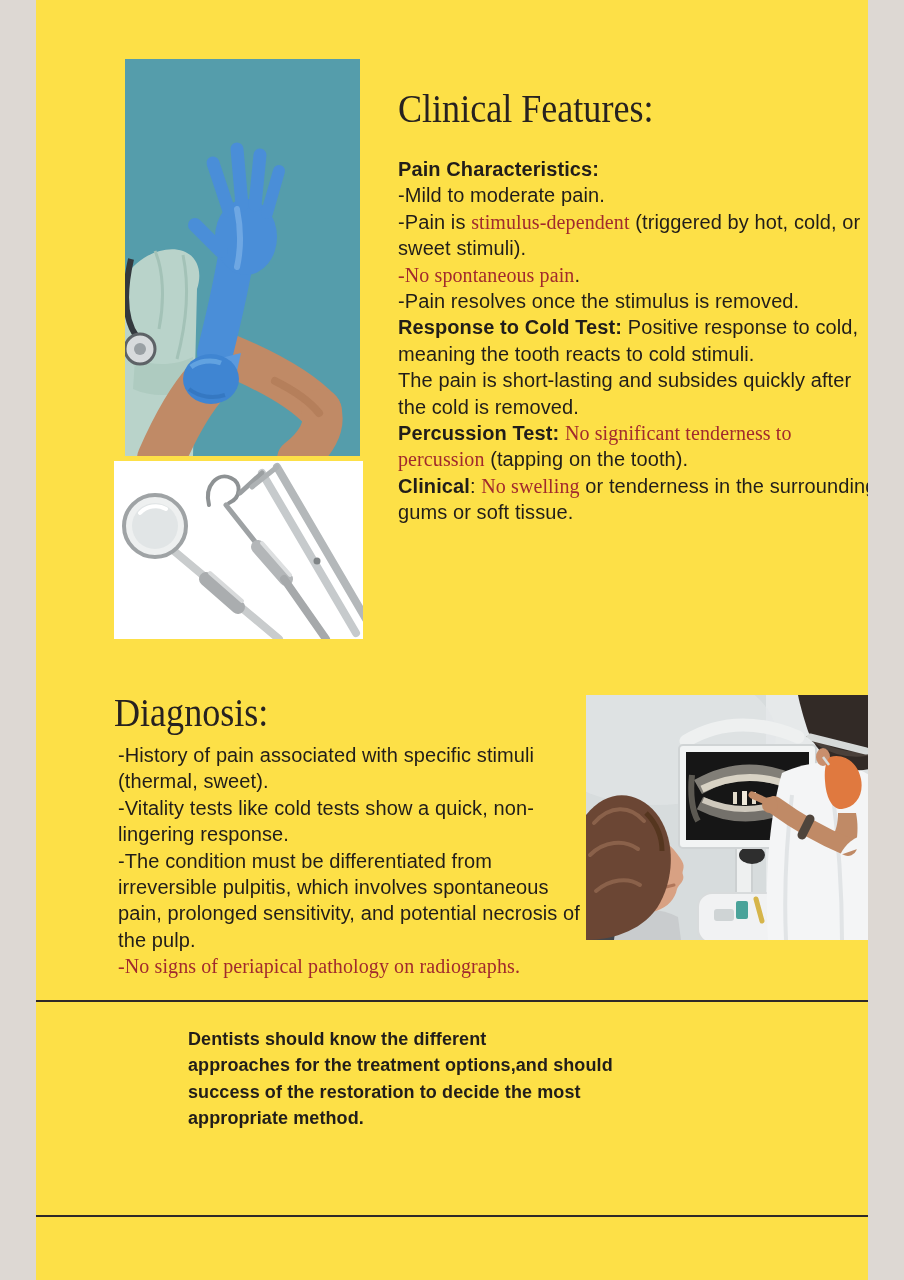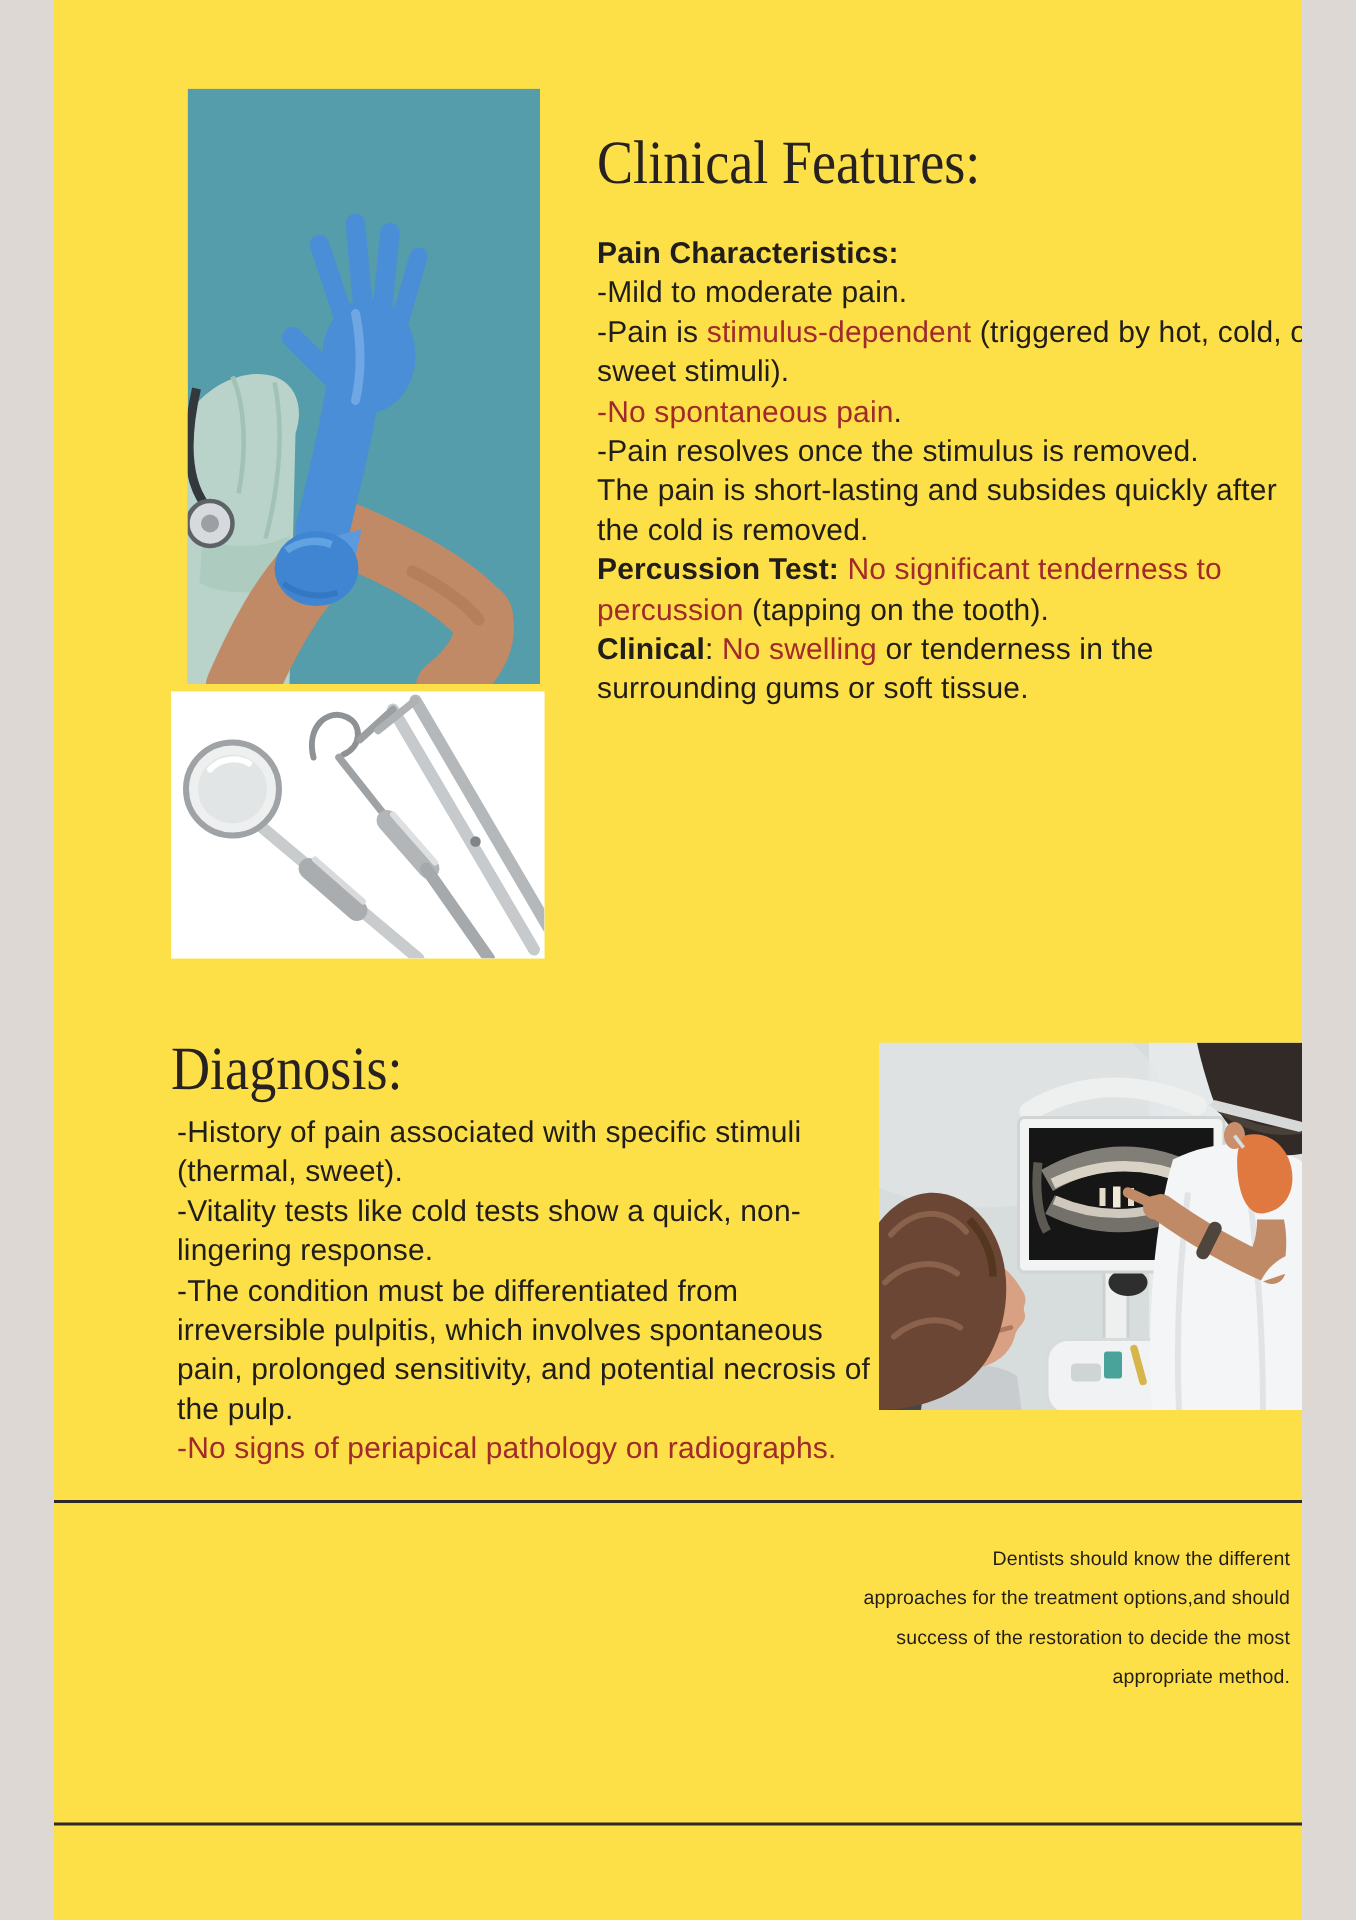--- a/index.html
+++ b/index.html
@@ -11,24 +11,24 @@
   .photo{position:absolute;overflow:hidden;}
   .photo svg{display:block;}
   h1.display{
     position:absolute;margin:0;font-family:"Liberation Serif","DejaVu Serif",serif;
     font-weight:400;color:#272220;font-size:41px;white-space:nowrap;
     transform:scaleX(.88);transform-origin:left top;letter-spacing:0;
   }
   .bodytext p{margin:0;}
   .bodytext{font-size:20px;line-height:26.4px;letter-spacing:.1px;color:#211d1a;}
   .bold{font-weight:700;}
-  .red{color:#a12a2d;}
+  .red{color:#a12a2d;font-family:Liberation Serif, serif;}
   .clinical-body{position:absolute;left:362px;top:156px;width:482px;}
   .diagnosis-body{position:absolute;left:82px;top:742px;width:476px;}
-  .footer-note{position:absolute;left:152px;top:1026px;width:672px;text-align:right;font-size:13px;line-height:26.4px;}
+  .footer-note{position:absolute;left:152px;top:1026px;width:672px;text-align:left;font-size:18px;line-height:26.4px;font-weight:bold;}
   .rule{position:absolute;left:0;width:904px;height:0;border-top:2px solid #2e2927;}
   .logo{position:absolute;left:838px;top:13px;width:48px;height:46px;}
 </style>
 </head>
 <body>
 
 <div class="page">
 
   <svg class="logo" viewBox="0 0 48 46" role="img" aria-label="tooth logo">
     <path d="M38,7 C24,1 9,6 8.5,15 C8.2,20.5 12.5,22.5 12,26.5 C11.5,30.5 7.5,32 8.5,37 C10.2,44.5 26,46 37,38" fill="none" stroke="#2598c5" stroke-width="5" stroke-linecap="round"></path>
@@ -111,20 +111,21 @@
     </svg>
   </figure>
 
   <h1 class="display" style="left:362px;top:84px;">Clinical Features:</h1>
   <div class="bodytext clinical-body">
       <p><span class="bold">Pain Characteristics:</span></p>
       <p><span>-Mild to moderate pain.</span></p>
       <p><span>-Pain is </span><span class="red">stimulus-dependent</span><span> (triggered by hot, cold, or sweet stimuli).</span></p>
       <p><span class="red">-No spontaneous pain</span><span>.</span></p>
       <p><span>-Pain resolves once the stimulus is removed.</span></p>
+      <p><span class="bold">Response to Cold Test:</span><span> Positive response to cold, meaning the tooth reacts to cold stimuli.</span></p>
       <p><span>The pain is short-lasting and subsides quickly after the cold is removed.</span></p>
       <p><span class="bold">Percussion Test:</span><span> </span><span class="red">No significant tenderness to percussion</span><span> (tapping on the tooth).</span></p>
       <p><span class="bold">Clinical</span><span>: </span><span class="red">No swelling</span><span> or tenderness in the surrounding gums or soft tissue.</span></p>
     </div>
 
   <h1 class="display" style="left:78px;top:688px;">Diagnosis:</h1>
   <div class="bodytext diagnosis-body">
       <p><span>-History of pain associated with specific stimuli (thermal, sweet).</span></p>
       <p><span>-Vitality tests like cold tests show a quick, non-lingering response.</span></p>
       <p><span>-The condition must be differentiated from irreversible pulpitis, which involves spontaneous pain, prolonged sensitivity, and potential necrosis of the pulp.</span></p>

